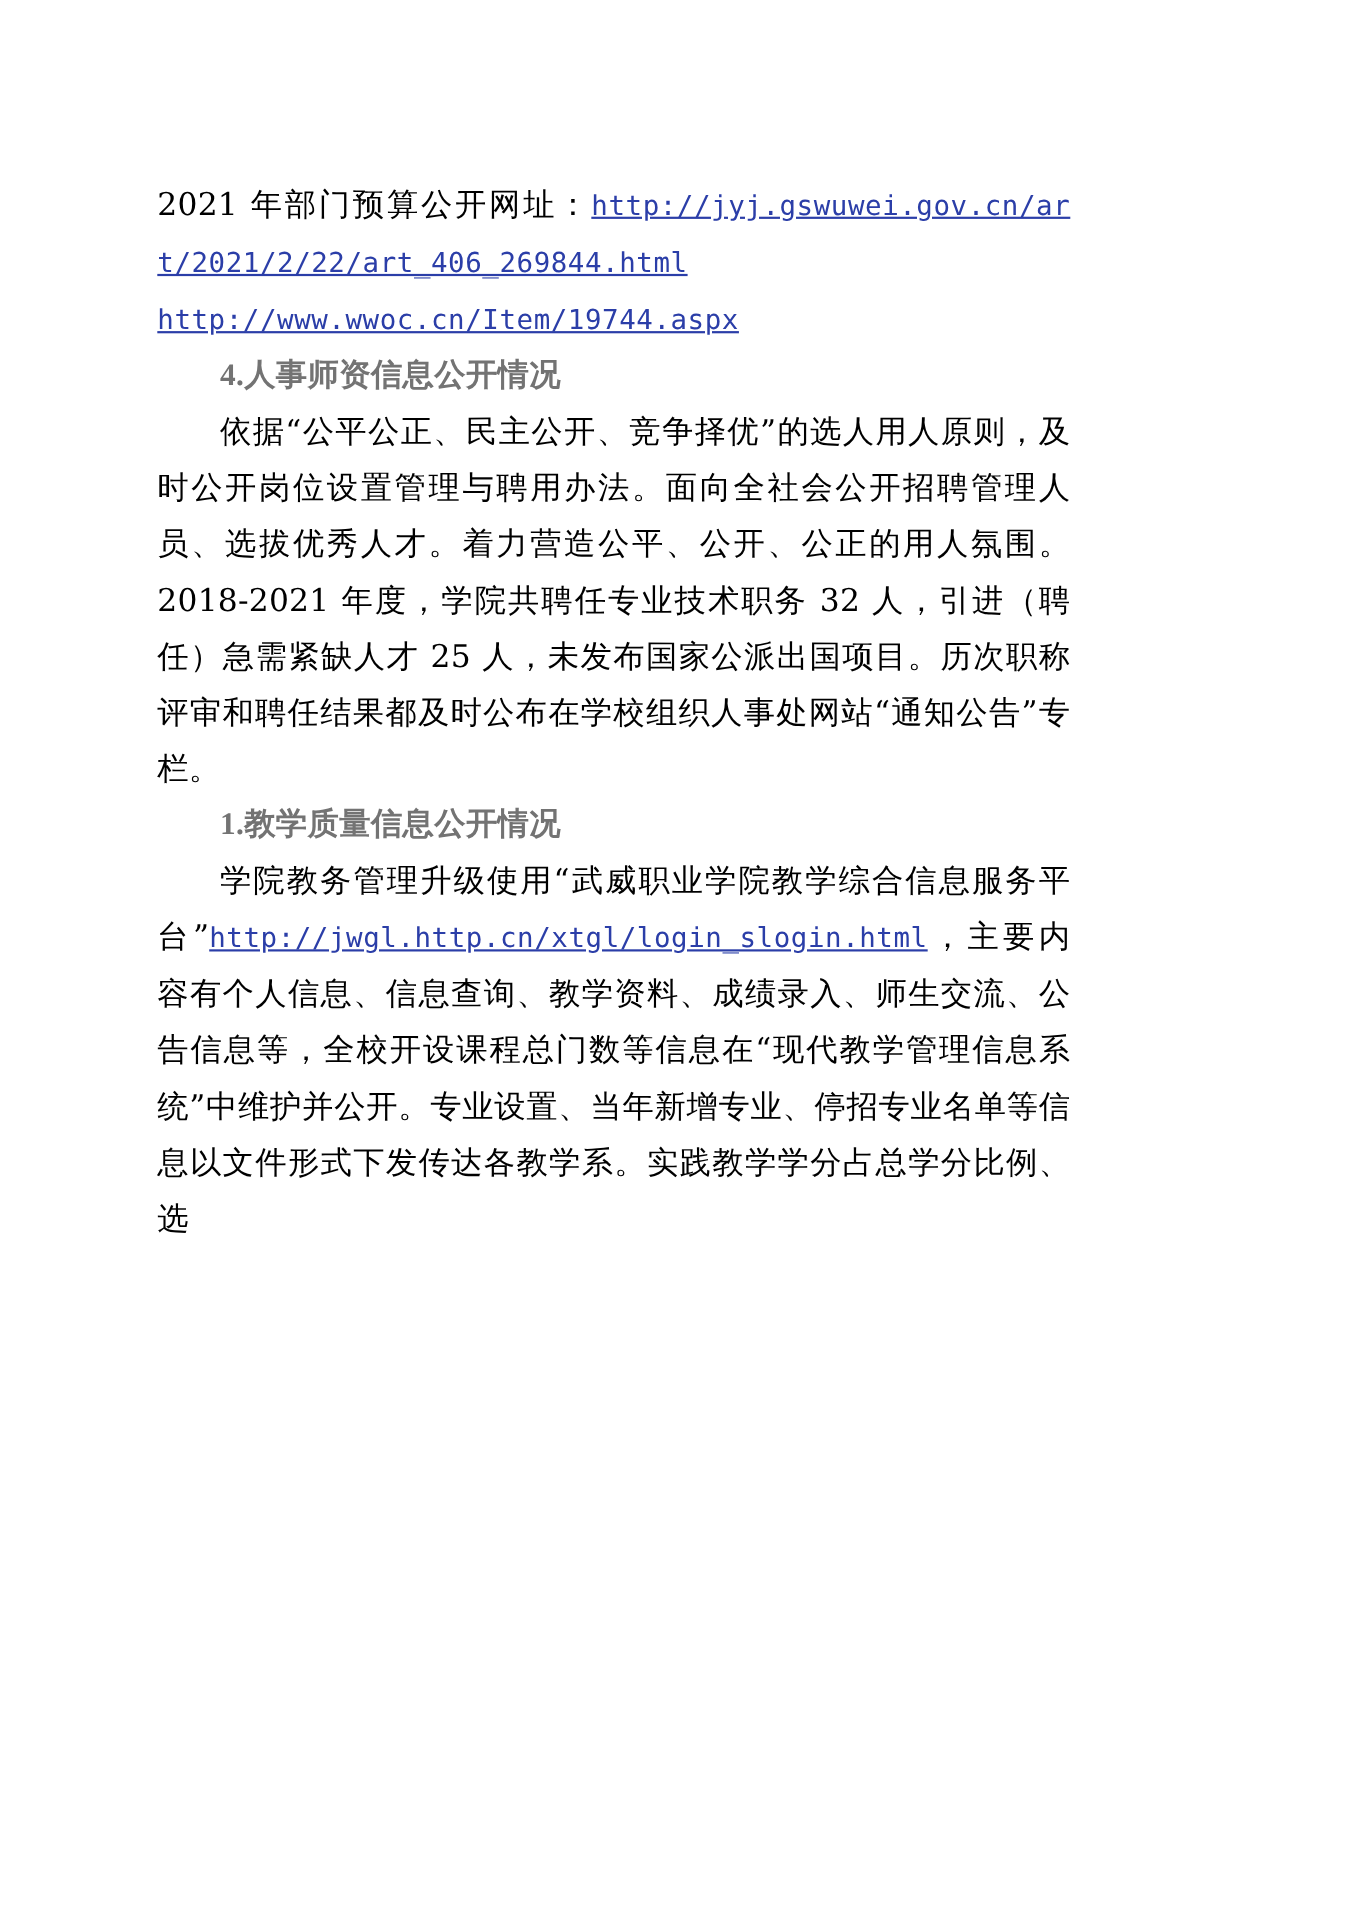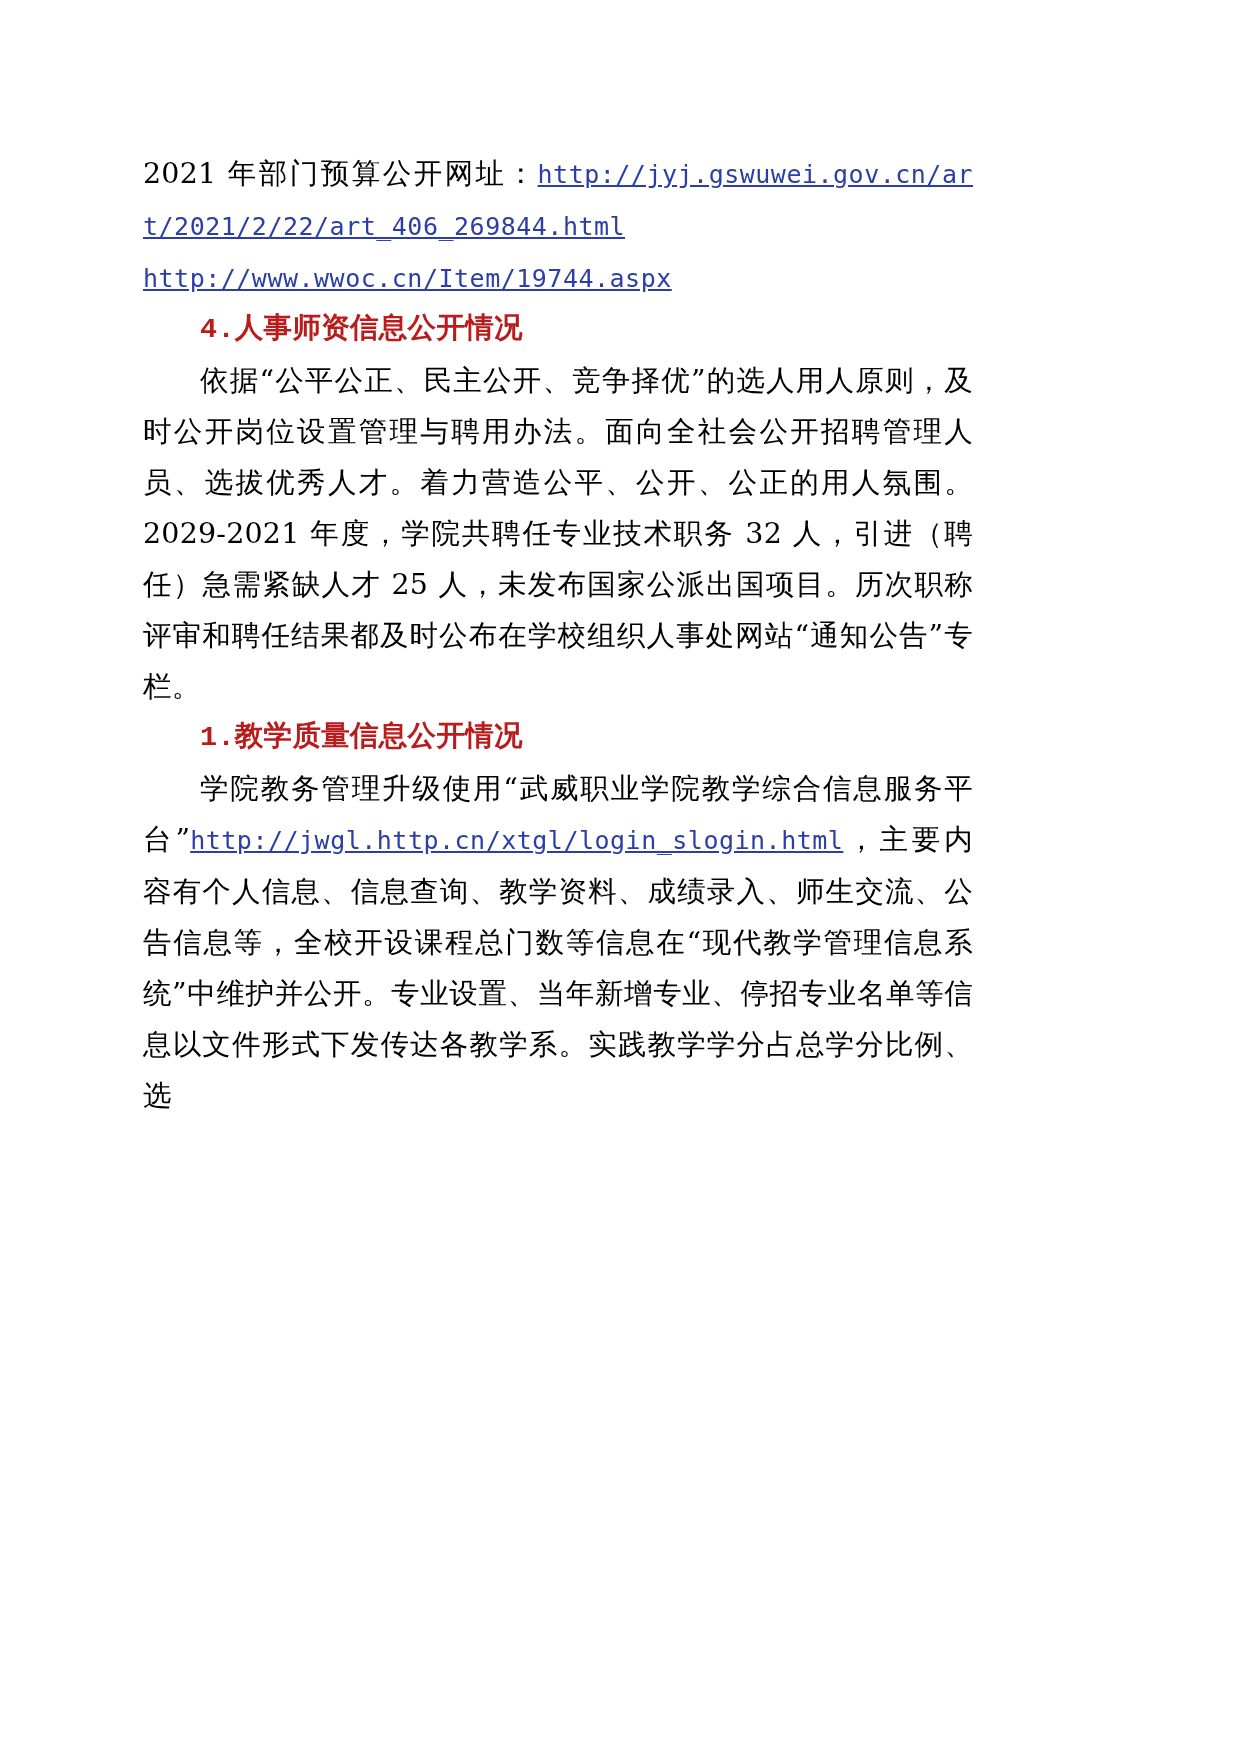--- a/index.html
+++ b/index.html
@@ -5,21 +5,21 @@
   html, body {
     margin: 0;
     padding: 0;
     background: #ffffff;
   }
   .page {
     position: relative;
     width: 1240px;
     height: 1704px;
     background: #ffffff;
-    margin: 0 auto;
+    margin: 12px auto;
     overflow: hidden;
   }
   .content {
     position: absolute;
     left: 143px;
     top: 148px;
     width: 830px;
   }
   .para {
     font-family: "DejaVu Serif", "Liberation Serif", serif;
@@ -28,25 +28,25 @@
     color: #000000;
     text-align: justify;
     text-justify: inter-ideograph;
     margin: 0 0 0 0;
     letter-spacing: 0.2px;
   }
   .indent {
     text-indent: 57px;
   }
   .heading {
-    font-family: Liberation Mono, monospace;
+    font-family: Liberation Serif, serif;
     font-weight: bold;
     font-size: 28.5px;
     line-height: 51px;
-    color: #b91c1c;
+    color: #737373;
     text-indent: 57px;
     margin: 0;
     letter-spacing: 0.3px;
   }
   .url {
     font-family: "DejaVu Sans Mono", "Liberation Mono", monospace;
     font-size: 25px;
     color: #2b3ea8;
     text-decoration: underline;
     letter-spacing: 0.5px;
@@ -58,19 +58,19 @@
 
 <div class="page">
   <div class="content">
 
     <p class="para"><span>2021 年部门预算公开网址：</span><a class="url" href="#">http://jyj.gswuwei.gov.cn/art/2021/2/22/art_406_269844.html</a></p>
 
     <p class="para"><a class="url" href="#">http://www.wwoc.cn/Item/19744.aspx</a></p>
 
 
     <h2 class="heading">4.人事师资信息公开情况</h2>
-    <p class="para indent">依据“公平公正、民主公开、竞争择优”的选人用人原则，及时公开岗位设置管理与聘用办法。面向全社会公开招聘管理人员、选拔优秀人才。着力营造公平、公开、公正的用人氛围。2029-2021 年度，学院共聘任专业技术职务 32 人，引进（聘任）急需紧缺人才 25 人，未发布国家公派出国项目。历次职称评审和聘任结果都及时公布在学校组织人事处网站“通知公告”专栏。</p>
+    <p class="para indent">依据“公平公正、民主公开、竞争择优”的选人用人原则，及时公开岗位设置管理与聘用办法。面向全社会公开招聘管理人员、选拔优秀人才。着力营造公平、公开、公正的用人氛围。2018-2021 年度，学院共聘任专业技术职务 32 人，引进（聘任）急需紧缺人才 25 人，未发布国家公派出国项目。历次职称评审和聘任结果都及时公布在学校组织人事处网站“通知公告”专栏。</p>
 
     <h2 class="heading">1.教学质量信息公开情况</h2>
     <p class="para indent"><span>学院教务管理升级使用“武威职业学院教学综合信息服务平台”</span><a class="url" href="#">http://jwgl.http.cn/xtgl/login_slogin.html</a><span>，主要内容有个人信息、信息查询、教学资料、成绩录入、师生交流、公告信息等，全校开设课程总门数等信息在“现代教学管理信息系统”中维护并公开。专业设置、当年新增专业、停招专业名单等信息以文件形式下发传达各教学系。实践教学学分占总学分比例、选</span></p>
 
   </div>
 </div>
 
 </body></html>

